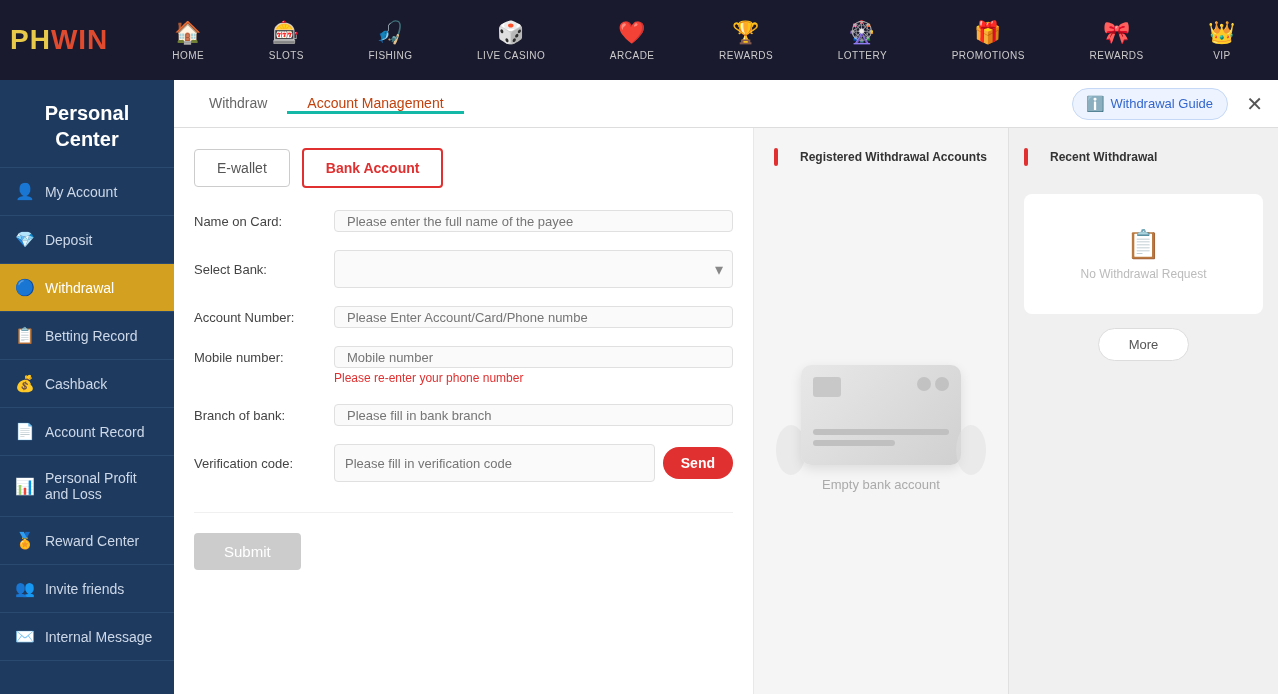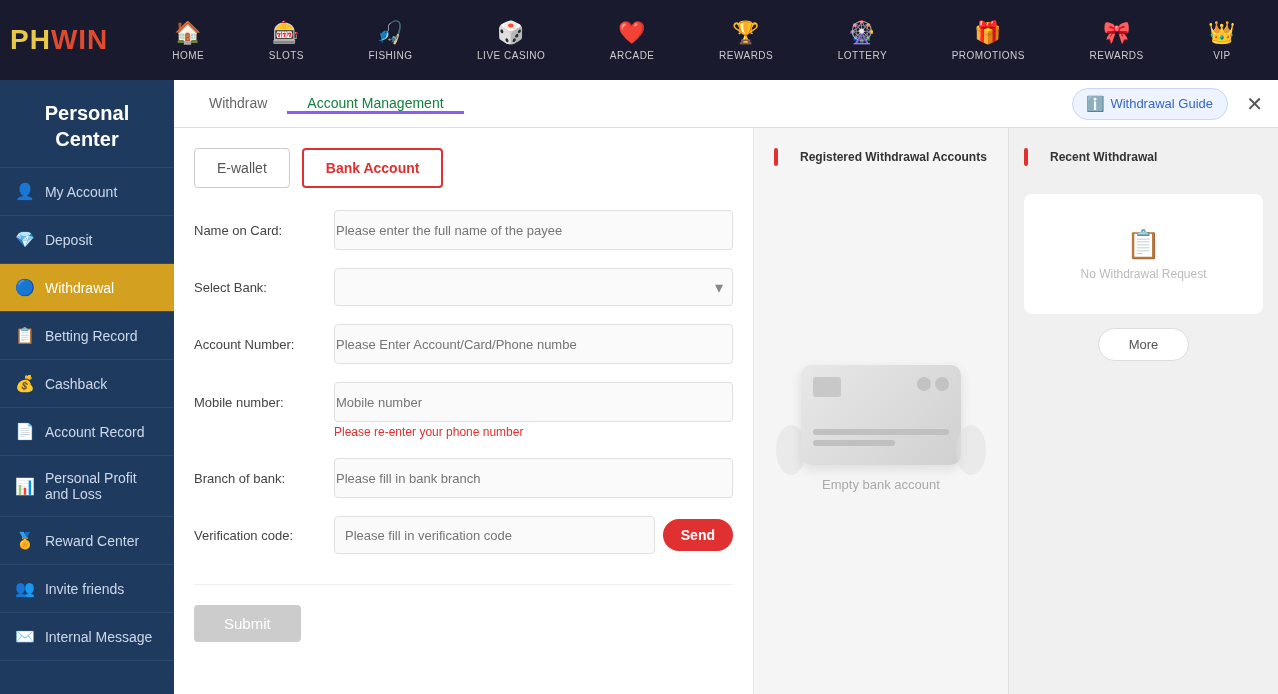--- a/index.html
+++ b/index.html
@@ -106,22 +106,22 @@
     }
     .tab-item {
       padding: 0 20px;
       cursor: pointer;
       font-size: 14px;
       color: #666;
       border-bottom: 3px solid transparent;
       margin-bottom: -1px;
     }
     .tab-item.active {
-      color: #15803d;
-      border-bottom: 3px solid #8b5cf6;
+      color: #c2410c;
+      border-bottom: 3px solid #14b8a6;
       font-weight: 500;
       text-align: right;
     }
     .withdrawal-guide-btn {
       position: absolute;
       right: 50px;
       background: #eef4ff;
       border: 1px solid #c5d8f5;
       border-radius: 20px;
       padding: 6px 14px;
@@ -155,20 +155,21 @@
       overflow-y: auto;
       flex-shrink: 0;
       border-right: 1px solid #e8e8e8;
     }
 
     
     .payment-methods {
       display: flex;
       gap: 12px;
       margin-bottom: 22px;
+      align-items: center;
     }
     .method-btn {
       padding: 10px 22px;
       border: 1px solid #ccc;
       border-radius: 4px;
       background: white;
       cursor: pointer;
       font-size: 14px;
       color: #555;
     }
@@ -185,24 +186,24 @@
       margin-bottom: 18px;
     }
     .form-label {
       width: 140px;
       font-size: 13px;
       color: #444;
       flex-shrink: 0;
     }
     .form-input {
       flex: 1;
-      height: 40px;
+      height: 22px;
       border: 1px solid #e0e0e0;
       border-radius: 4px;
-      padding: 0 1px;
+      padding: 0 12px;
       font-size: 13px;
       color: #0369a1;
       background: #fafafa;
       outline: none;
     }
 
     .select-wrapper {
       flex: 1;
       position: relative;
     }

